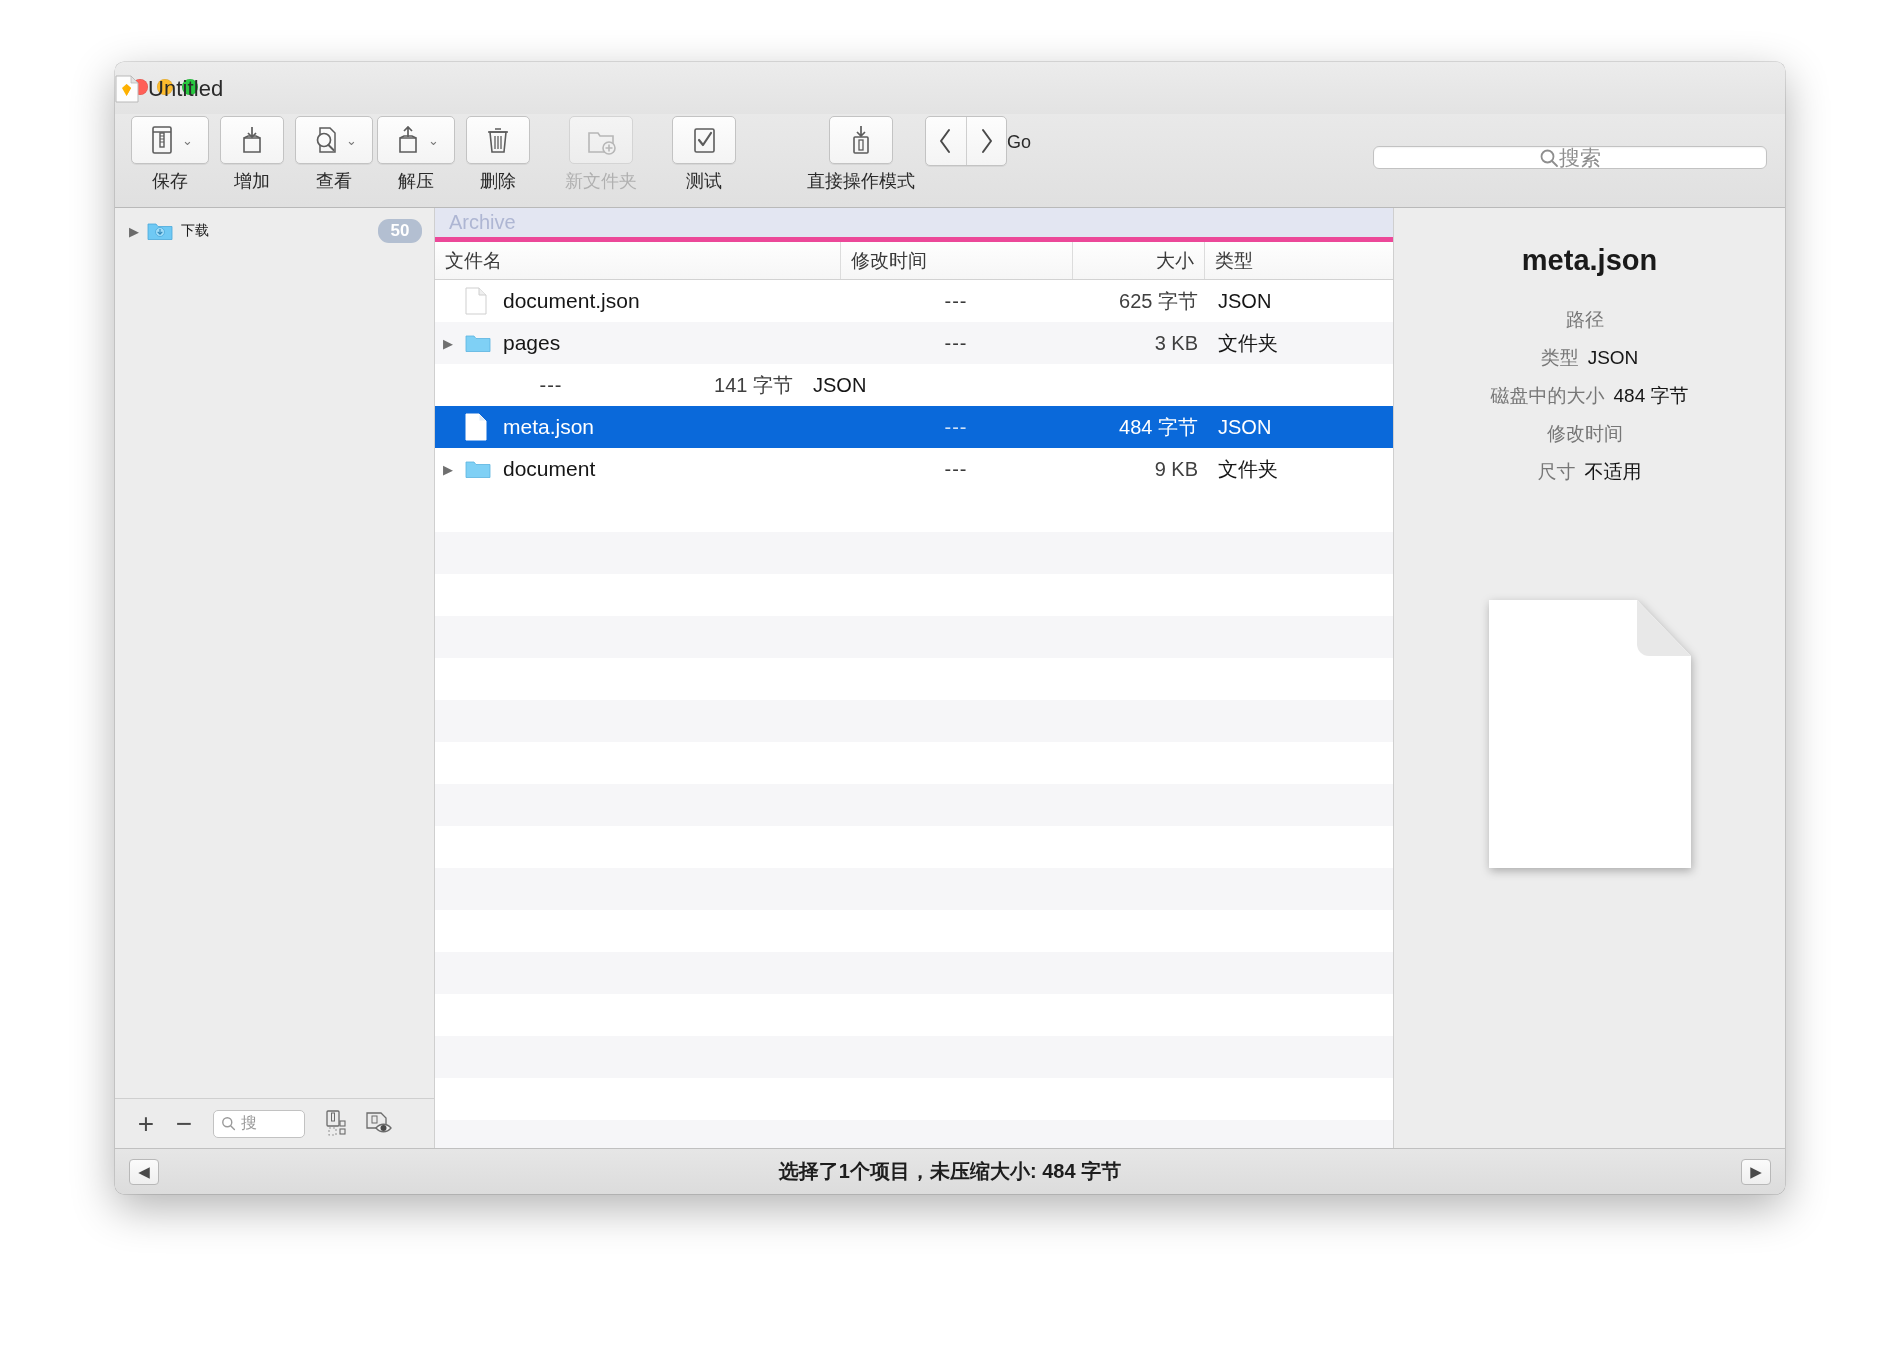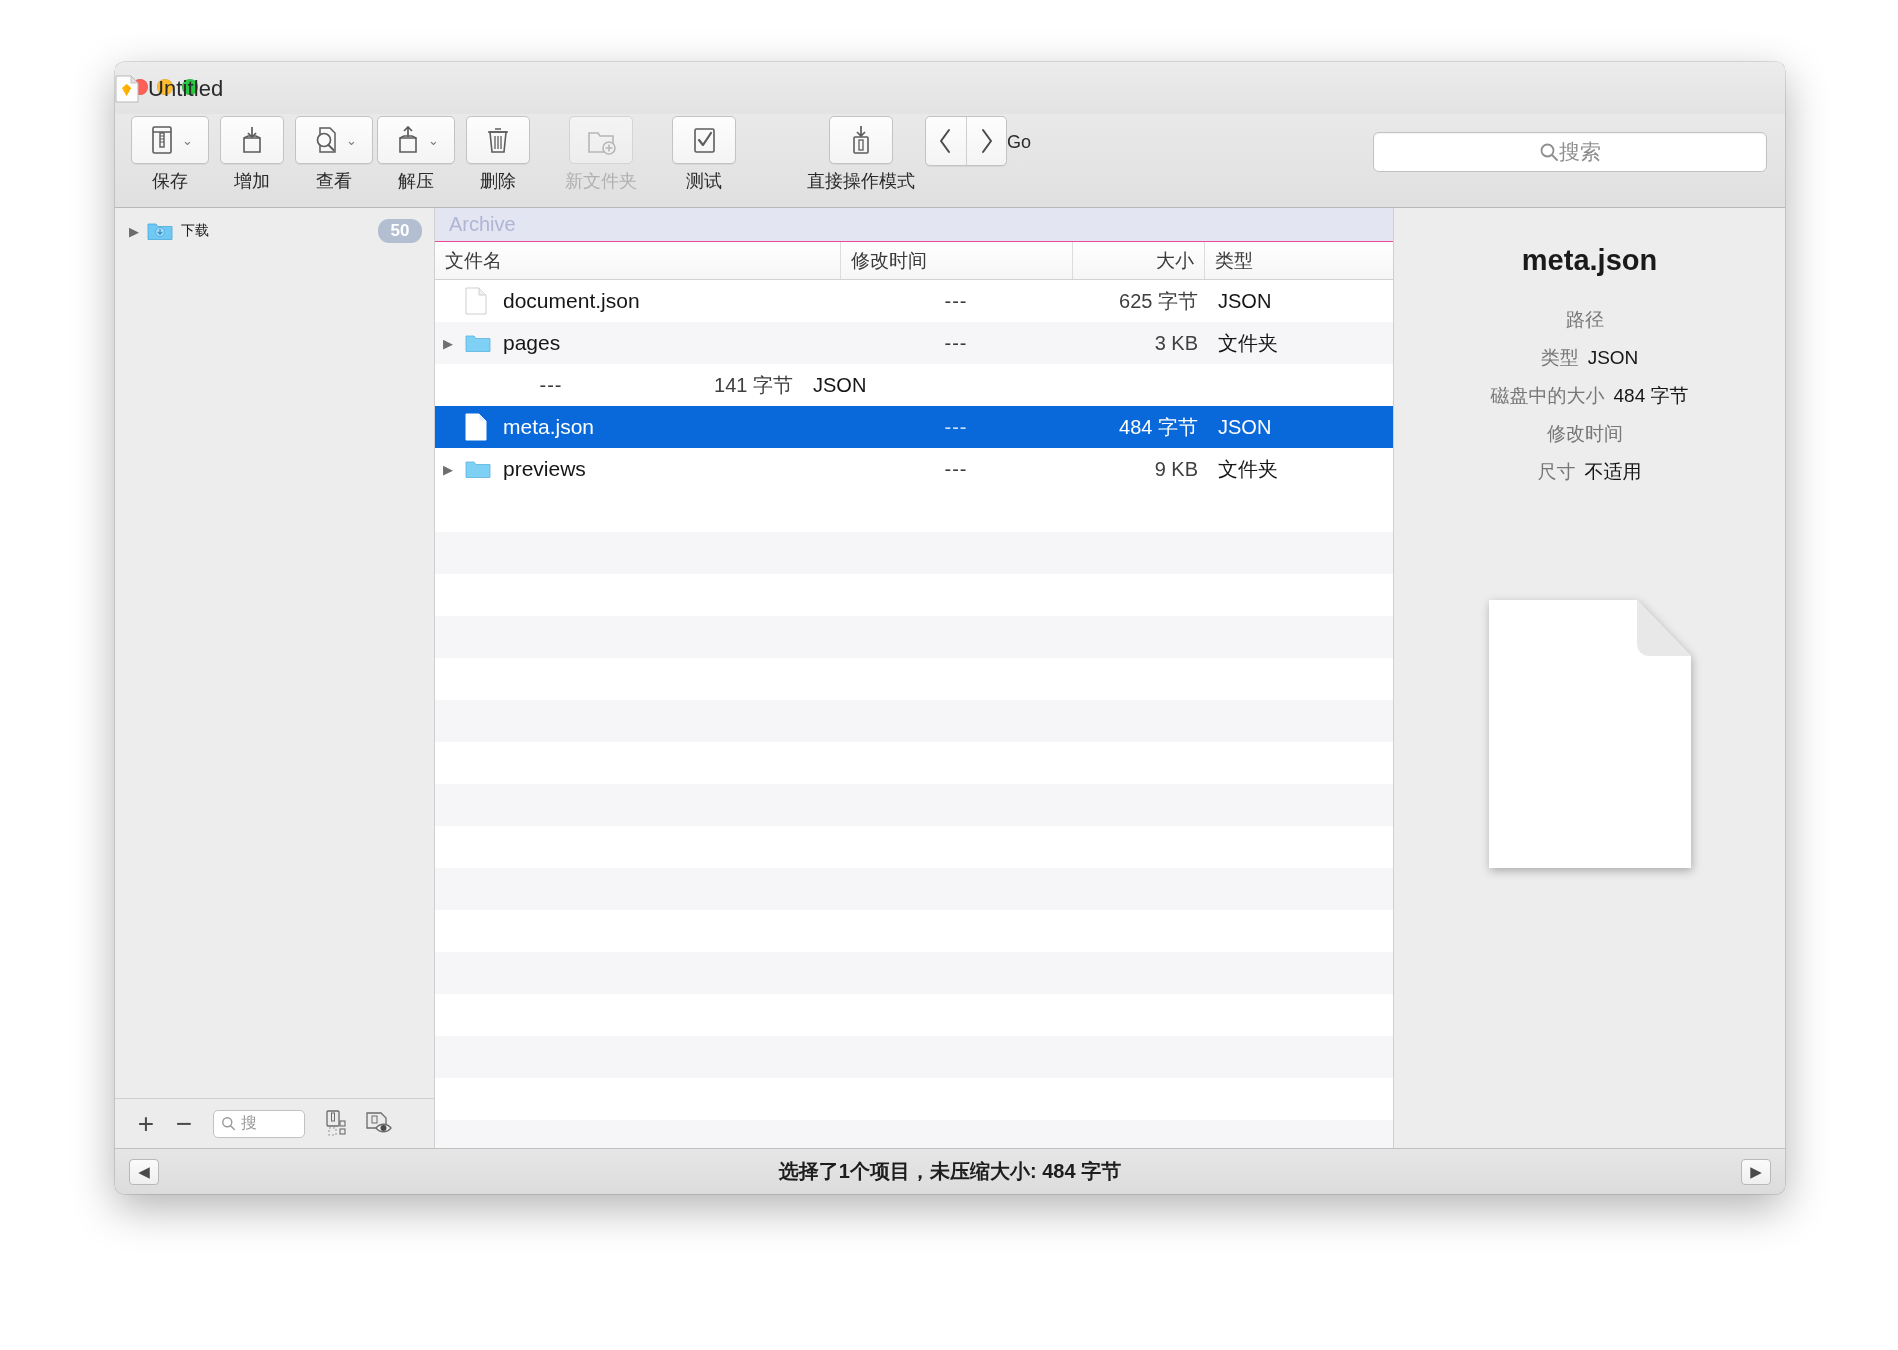--- a/index.html
+++ b/index.html
@@ -83,22 +83,22 @@
     background: linear-gradient(to bottom, #fdfdfd, #f4f4f4);
     box-shadow: 0 1px 0.5px rgba(0,0,0,0.06);
   }
   .nav-btn {
     width: 48px; height: 48px; display: flex; align-items: center; justify-content: center;
     font-size: 25px; color: #4a4a4a; font-weight: 300;
   }
   .nav-btn + .nav-btn { border-left: 0.5px solid #cfcfcf; }
 
   .search-top {
-    position: absolute; right: 18px; top: 18px;
-    width: 394px; height: 40px;
+    position: absolute; right: 18px; top: 32px;
+    width: 394px; height: 23px;
     background: #fff;
     border: 0.5px solid #c2c2c2;
     border-radius: 6px;
     display: flex; align-items: center; justify-content: center; 
     box-shadow: inset 0 1px 1.5px rgba(0,0,0,0.05);
   }
   .search-top .ph { font-size: 21px; color: #8e8e8e; }
 
   
   .body { flex: 1 1 auto; display: flex; min-height: 0; }
@@ -137,21 +137,21 @@
   .sb-search .ph { font-size: 16px; color: #9a9a9a; }
   .sb-ic { width: 36px; height: 32px; display:flex; align-items:center; justify-content:center; }
 
   
   .listarea { flex: 1 1 auto; display: flex; flex-direction: column; min-width: 0; background: #fff; }
   .path-bar {
     height: 34px; flex: 0 0 34px;
     background: #e3e6f2;
     display: flex; align-items: center;
     padding-left: 14px;
-    border-bottom: 1px solid #ec4899;
+    border-bottom: 5px solid #ec4899;
   }
   .path-bar span { font-size: 20px; color: #aeb6d3; }
 
   .col-head {
     height: 38px; flex: 0 0 38px;
     display: flex; align-items: stretch;
     background: linear-gradient(to bottom, #fefefe, #f6f6f6);
     border-bottom: 1px solid #d2d2d2;
   }
   .ch { font-size: 19px; color: #3a3a3a; display: flex; align-items: center; padding: 0 10px; }
@@ -501,21 +501,21 @@
             </div>
 
             <div class="row">
               <div class="r-name">
                 <span class="r-tri">▶</span>
                 <span class="r-ico">
                   <svg width="26" height="21" viewBox="0 0 26 21">
                     <path d="M1 3 h8 l2 2.5 h14 v13 h-24 z" fill="#7fd0f5" stroke="#5bb4e0" stroke-width="0.8"></path>
                   </svg>
                 </span>
-                <span class="r-txt">previews</span>
+                <span class="r-txt">document</span>
               </div>
               <div class="r-mtime">---</div>
               <div class="r-size">9 KB</div>
               <div class="r-type">文件夹</div>
             </div>
           </div>
         </div>
       </div>
 
       <div class="info">

